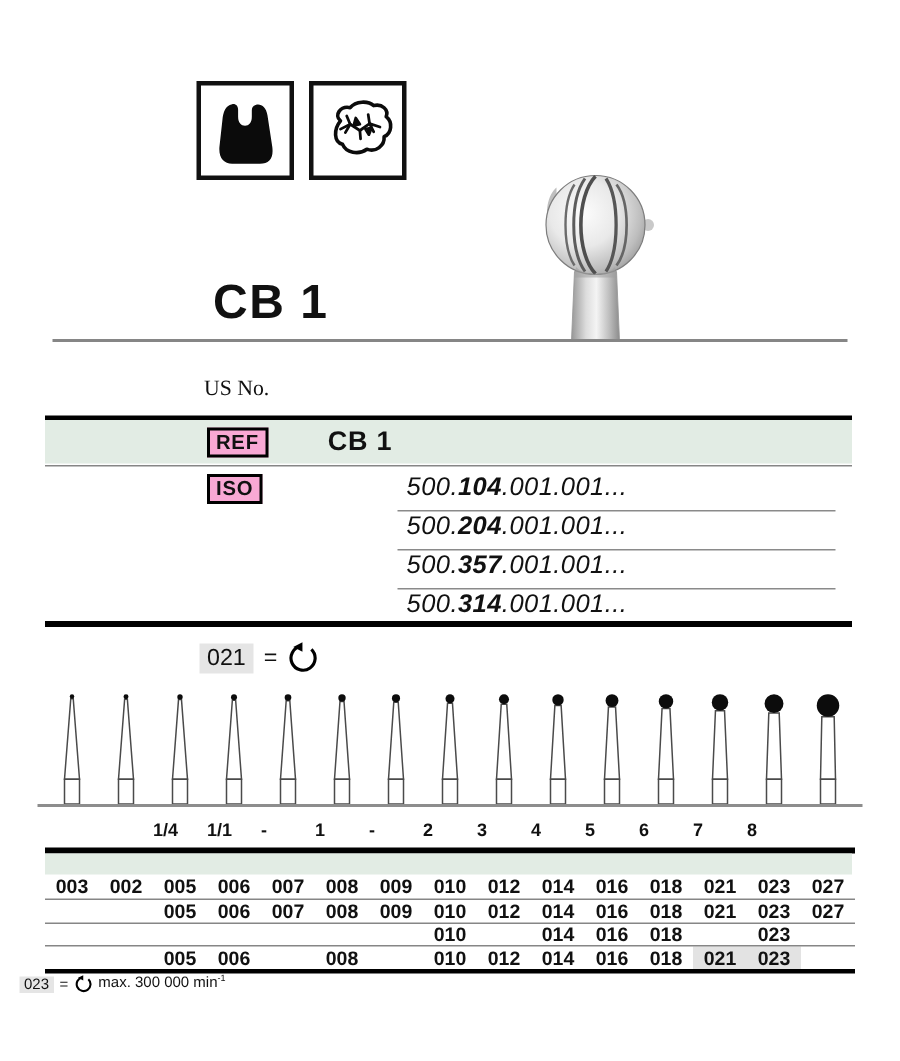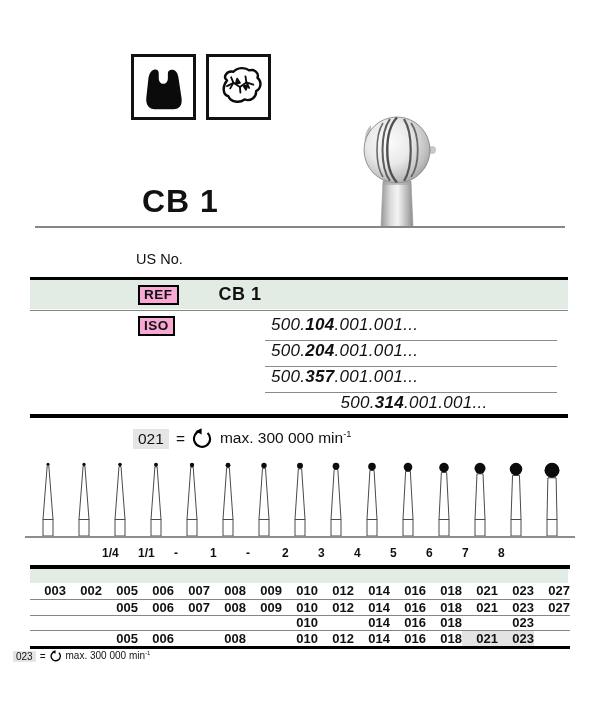--- a/index.html
+++ b/index.html
@@ -6,21 +6,21 @@
   #page{position:relative;width:600px;height:707px;background:#fff;overflow:hidden;
         font-family:"Liberation Sans", sans-serif;color:#111;}
   .abs{position:absolute;}
   .hline{position:absolute;background:#000;}
   .grayline{position:absolute;background:#868686;}
   
   .icon-box{position:absolute;top:54px;width:59px;height:60px;border:3px solid #111;background:#fff;
             display:flex;align-items:center;justify-content:center;}
   
   #title{position:absolute;left:142px;top:183px;font-size:32px;font-weight:bold;letter-spacing:1px;}
-  #usno{position:absolute;left:136px;top:251px;font-size:14.5px;}
+  #usno{position:absolute;left:136px;top:251px;font-size:14.5px;font-family:Liberation Serif, serif;}
   
   #refband{position:absolute;left:30px;top:280px;width:538px;height:29px;display:flex;align-items:center;}
   .symbox{border:2.5px solid #000;background:#f9a8d4;font-weight:bold;font-size:13.5px;
           padding:0px 4px;line-height:16px;letter-spacing:0.5px;}
   #refval{font-size:18px;font-weight:bold;margin-left:40px;letter-spacing:0.5px;}
   #isobox{position:absolute;left:138px;top:316px;}
   .iso-row{position:absolute;left:265px;width:292px;height:26px;border-bottom:1px solid #8a8a8a;
            font-size:17px;letter-spacing:0.3px;padding-left:6px;box-sizing:border-box;font-style:italic;}
   .iso-row b{font-weight:bold;}
   
@@ -32,21 +32,21 @@
   sup.exp{font-size:60%;vertical-align:super;}
   
   #burs{position:absolute;left:30px;top:462px;width:540px;height:75px;
         display:grid;grid-template-columns:repeat(15,1fr);align-items:end;justify-items:center;}
   #baseline{position:absolute;left:25px;top:536px;width:550px;height:2px;background:#8d8d8d;}
   #scale-row{position:absolute;left:30px;top:546px;width:540px;height:15px;
         display:grid;grid-template-columns:repeat(15,1fr);font-size:12px;font-weight:bold;
         text-align:left;}
   
   .size-row{position:absolute;left:30px;width:540px;display:grid;grid-template-columns:repeat(15,1fr);
-        font-size:13px;font-weight:bold;text-align:right;}
+        font-size:13px;font-weight:bold;text-align:center;}
   .size-row .cell{line-height:16px;}
   .cell.hl{background:#e3e3e3;}
   .band{position:absolute;left:30px;width:538px;}
 </style>
 </head>
 <body>
 
 <div id="page">
 
   <div class="icon-box" style="left:131px;">
@@ -111,32 +111,31 @@
     <span class="symbox" style="margin-left:108px;">REF</span>
     <span id="refval">CB 1</span>
   </div>
   <div class="grayline" style="left:30px;top:309.5px;width:538px;height:1.5px;"></div>
 
   <span class="symbox abs" id="isobox">ISO</span>
   <div id="iso-rows">
       <div class="iso-row" style="top: 315px;"><span>500.</span><b>104</b><span>.001.001...</span></div>
       <div class="iso-row" style="top: 341px;"><span>500.</span><b>204</b><span>.001.001...</span></div>
       <div class="iso-row" style="top: 367px;"><span>500.</span><b>357</b><span>.001.001...</span></div>
-      <div class="iso-row" style="top: 393px; border-bottom: none; text-align: center;"><span>500.</span><b>314</b><span>.001.001...</span></div>
+      <div class="iso-row" style="top: 393px; border-bottom: none;"><span>500.</span><b>314</b><span>.001.001...</span></div>
     </div>
   <div class="hline" style="left:30px;top:414px;width:538px;height:3.5px;"></div>
 
   <div class="note" id="note-top">
     <span class="size-tag">021</span>
     <span>=</span>
     <svg width="21" height="21" viewBox="0 0 24 24">
       <path d="M 9.5 3.3 A 9.2 9.2 0 1 0 17.8 5.6" fill="none" stroke="#000" stroke-width="2.4"></path>
       <polygon points="11,0.2 4,3.8 11,7.4" fill="#000"></polygon>
     </svg>
-    <span><span>max. 300 000 min</span><sup class="exp">-1</sup></span>
   </div>
 
   <div id="burs">
       <svg width="22" height="75" viewBox="0 0 22 75">
       <polygon points="6,57.5 10.175,3.8 11.825,3.8 16,57.5" fill="#fff" stroke="#4a4a4a" stroke-width="1"></polygon>
       <rect x="6" y="57.5" width="10" height="16.5" fill="#fff" stroke="#4a4a4a" stroke-width="1"></rect>
       <circle cx="11" cy="2.3" r="1.5" fill="#0c0c0c"></circle>
     </svg>
       <svg width="22" height="75" viewBox="0 0 22 75">
       <polygon points="6,57.5 10.0925,4.1 11.9075,4.1 16,57.5" fill="#fff" stroke="#4a4a4a" stroke-width="1"></polygon>

